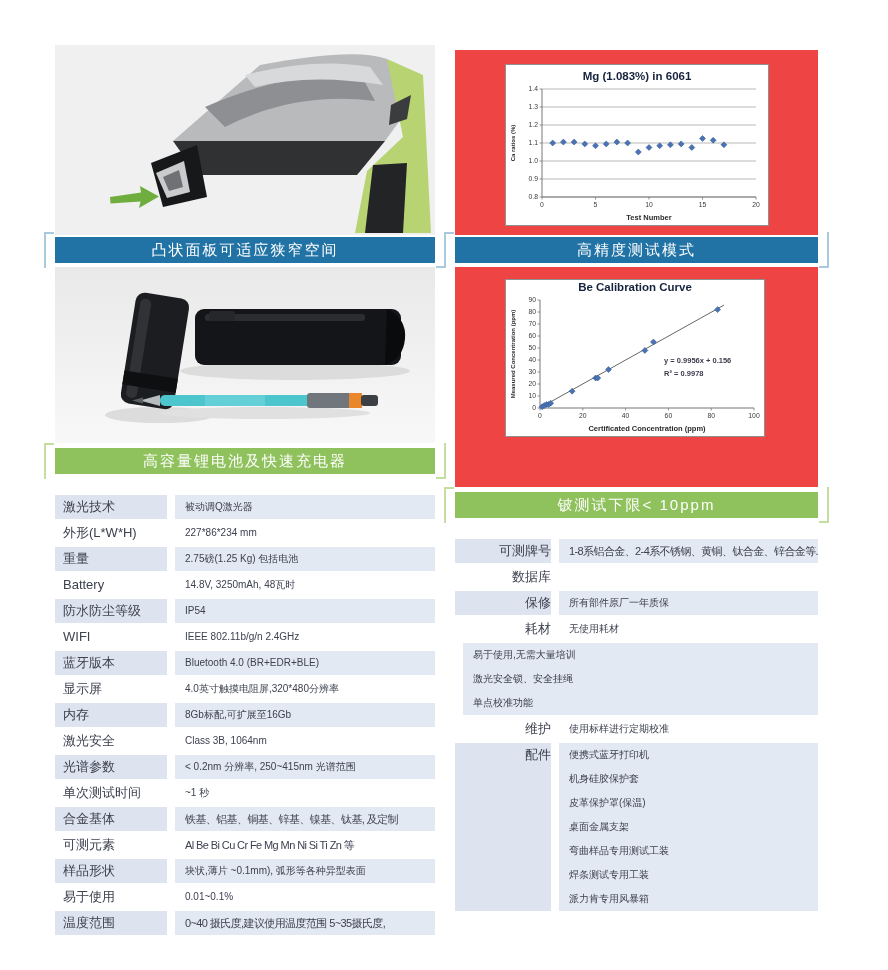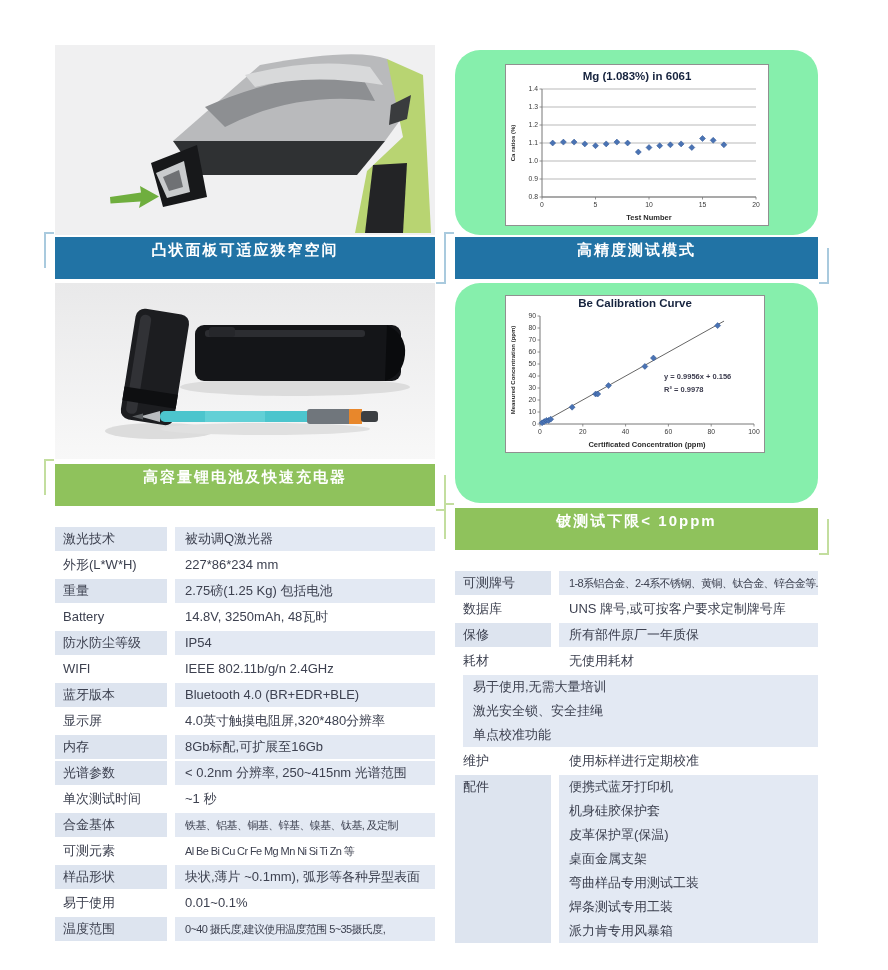--- a/index.html
+++ b/index.html
@@ -6,47 +6,47 @@
   body{font-family:"Liberation Sans","DejaVu Sans",sans-serif;color:var(--text);}
   .page{position:relative;width:888px;height:970px;background:#fff;overflow:hidden;}
   .col{position:absolute;}
   #col-left{left:55px;top:45px;width:380px;}
   #col-right{left:455px;top:50px;width:363px;}
 
   .figure{width:100%;background:#f0f0f1;overflow:hidden;}
   #figure-analyzer{height:190px;}
   #figure-battery{height:176px;margin-top:4px;}
 
-  .banner{position:relative;height:42px;line-height:26px;text-align:center;
-          color:#fff;font-size:15px;font-weight:bold;letter-spacing:2px;}
+  .banner{position:relative;height:26px;line-height:26px;text-align:center;
+          color:#fff;font-size:15px;font-weight:normal;letter-spacing:2px;}
   .banner-blue{background:var(--banner_blue);}
   .banner-green{background:var(--banner_green);}
   .mt2{margin-top:2px;} .mt5{margin-top:5px;}
   .bracket{position:absolute;width:8px;height:32px;}
   .banner-blue .bracket{border-color:var(--bracket_blue);}
   .banner-green .bracket{border-color:var(--bracket_green);}
   .bk-l{left:-11px;top:-5px;border-left:2px solid;border-top:2px solid;border-bottom:2px solid;border-right:0;}
   .bk-r{right:-11px;bottom:-5px;border-right:2px solid;border-top:2px solid;border-bottom:2px solid;border-left:0;}
   .bk-l{border-top-color:inherit;}
   .banner .bk-l{border-bottom:none;height:34px;}
   .banner .bk-r{border-top:none;height:34px;}
 
-  .chart-panel{position:relative;width:100%;background:#86efac;border-radius:25px;}
+  .chart-panel{position:relative;width:100%;background:#ef4444;}
   #chart-panel-mg{height:185px;}
   #chart-panel-be{height:220px;margin-top:4px;}
   .chart-box{position:absolute;background:#fff;border:1px solid #909090;}
   #chart-box-mg{left:50px;top:14px;width:262px;height:160px;}
   #chart-box-be{left:50px;top:12px;width:258px;height:156px;}
 
   .spec-table{margin-top:21px;font-size:13px;}
   .srow{display:flex;margin-bottom:2px;}
   .lbl{flex:none;width:104px;padding-left:8px;line-height:24px;white-space:nowrap;overflow:hidden;}
-  .rt .lbl{width:88px;}
+  .rt .lbl{width:88px;text-align:right;}
   .val{flex:1;margin-left:8px;padding-left:10px;min-width:0;}
-  .vline{line-height:24px;font-size:13px;white-space:nowrap;overflow:hidden;}
+  .vline{line-height:24px;font-size:10px;white-space:nowrap;overflow:hidden;}
   .shade .lbl{background:var(--row_shade_label);}
   .shade .val{background:var(--row_shade_value);}
   .compress{font-size:11px;letter-spacing:-0.6px;}
 </style>
 </head>
 <body>
 
 <div class="page">
 
   <div class="col" id="col-left">
@@ -157,20 +157,26 @@
         <div class="srow">
           <div class="lbl">显示屏</div>
           <div class="val">
             <div class="vline">4.0英寸触摸电阻屏,320*480分辨率</div>
           </div>
         </div>
         <div class="srow shade">
           <div class="lbl">内存</div>
           <div class="val">
             <div class="vline">8Gb标配,可扩展至16Gb</div>
+          </div>
+        </div>
+        <div class="srow">
+          <div class="lbl">激光安全</div>
+          <div class="val">
+            <div class="vline">Class 3B, 1064nm</div>
           </div>
         </div>
         <div class="srow shade">
           <div class="lbl">光谱参数</div>
           <div class="val">
             <div class="vline">&lt; 0.2nm 分辨率, 250~415nm 光谱范围</div>
           </div>
         </div>
         <div class="srow">
           <div class="lbl">单次测试时间</div>
@@ -344,23 +350,20 @@
 
     <div class="spec-table rt" id="right-table">
         <div class="srow shade">
           <div class="lbl">可测牌号</div>
           <div class="val">
             <div class="vline compress">1-8系铝合金、2-4系不锈钢、黄铜、钛合金、锌合金等...</div>
           </div>
         </div>
         <div class="srow">
           <div class="lbl">数据库</div>
-          <div class="val">
-            <div class="vline">UNS 牌号,或可按客户要求定制牌号库</div>
-          </div>
         </div>
         <div class="srow shade">
           <div class="lbl">保修</div>
           <div class="val">
             <div class="vline">所有部件原厂一年质保</div>
           </div>
         </div>
         <div class="srow">
           <div class="lbl">耗材</div>
           <div class="val">

